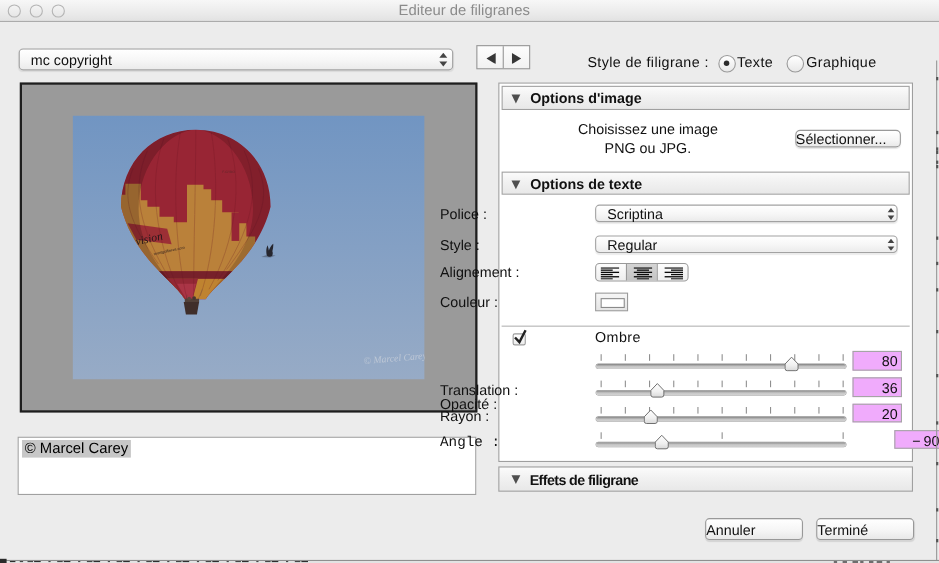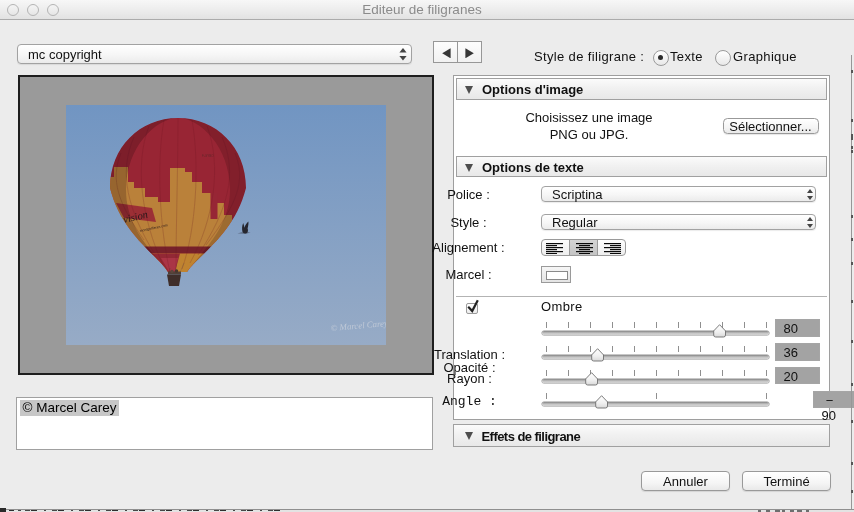--- a/index.html
+++ b/index.html
@@ -19,31 +19,31 @@
     background:linear-gradient(#ffffff,#f6f6f6 55%,#ebebeb);
     box-shadow:0 1px 1px rgba(0,0,0,0.08);}
   .popup .lbl{position:absolute;font-size:13px;color:#111;}
   .updn{position:absolute;}
   
   .hdrbox{box-sizing:border-box;border:1px solid #a0a0a0;
     background:linear-gradient(#fbfbfb,#f1f1f1 45%,#e8e8e8);}
   .hdrtext{position:absolute;font-size:13px;font-weight:bold;color:#111;}
   .disc{position:absolute;width:0;height:0;border-left:4.5px solid transparent;
     border-right:4.5px solid transparent;border-top:8px solid #4e4e4e;}
-  .label{position:absolute;font-size:13px;color:#111;text-align:center;}
+  .label{position:absolute;font-size:13px;color:#111;text-align:left;}
   .vbox{position:absolute;box-sizing:border-box;width:45px;height:17.5px;
-    border:1px solid #a5a5a5;background:#a3a3a3;font-size:13px;color:#111;
-    text-align:right;padding:1px 21px 0 0;}
+    border:1px solid #a5a5a5;background:#f0abfc;font-size:13px;color:#111;
+    text-align:right;padding:1px 3px 0 0;}
   .tick{position:absolute;width:1px;height:6.5px;background:#8f8f8f;}
   .track{position:absolute;height:4.5px;border-radius:2.5px;
     background:linear-gradient(#858585,#c6c6c6 55%,#d2d2d2);
     box-shadow:0 0 0 0.5px #909090;}
   .btn{position:absolute;box-sizing:border-box;height:20px;border:1px solid #999;
     border-radius:4px;background:linear-gradient(#ffffff,#f5f5f5 60%,#e9e9e9);
-    font-size:13px;color:#111;text-align:center;
+    font-size:13px;color:#111;text-align:left;
     box-shadow:0 1px 1px rgba(0,0,0,0.1);}
   .radio{position:absolute;width:16px;height:16px;border-radius:50%;
     border:1px solid #9a9a9a;background:linear-gradient(#ffffff,#e8e8e8);
     box-sizing:border-box;}
   .rtext{position:absolute;font-size:13px;color:#111;letter-spacing:0.35px;}
 </style>
 </head>
 <body>
 
 <div class="abs" id="titlebar"></div>
@@ -204,21 +204,21 @@
         <rect width="17" height="1.2"></rect>
         <rect x="6" y="2" width="11" height="1.2"></rect>
         <rect y="4" width="17" height="1.2"></rect>
         <rect x="6" y="6" width="11" height="1.2"></rect>
         <rect y="8" width="17" height="1.2"></rect>
         <rect x="6" y="10" width="11" height="1.2"></rect>
       </g>
   </svg>
 </div>
 
-<div class="label" style="left:400px;top:267px;width:137px;">Marcel :</div>
+<div class="label" style="left:400px;top:267px;width:137px;">Couleur :</div>
 <div class="abs" style="left:541px;top:266px;width:30px;height:17px;box-sizing:border-box;border:1px solid #9a9a9a;background:linear-gradient(#f6f6f6,#e4e4e4);">
   <div class="abs" style="left:4px;top:4px;width:20px;height:7px;background:#fff;border:1px solid #8a8a8a;"></div>
 </div>
 
 <div class="abs" style="left:456px;top:296px;width:371px;height:1px;background:#b3b3b3;"></div>
 
 <div class="abs" style="left:466px;top:302.5px;width:11.5px;height:11.5px;box-sizing:border-box;border:1px solid #9b9b9b;border-radius:2px;background:linear-gradient(#fff,#ececec);"></div>
 <svg class="abs" style="left:466px;top:297px;" width="15" height="17" viewBox="0 0 15 17">
   <path d="M2.2 9.8 L6.2 14 L11.8 3.2" stroke="#222" stroke-width="2.2" fill="none"></path>
 </svg>

